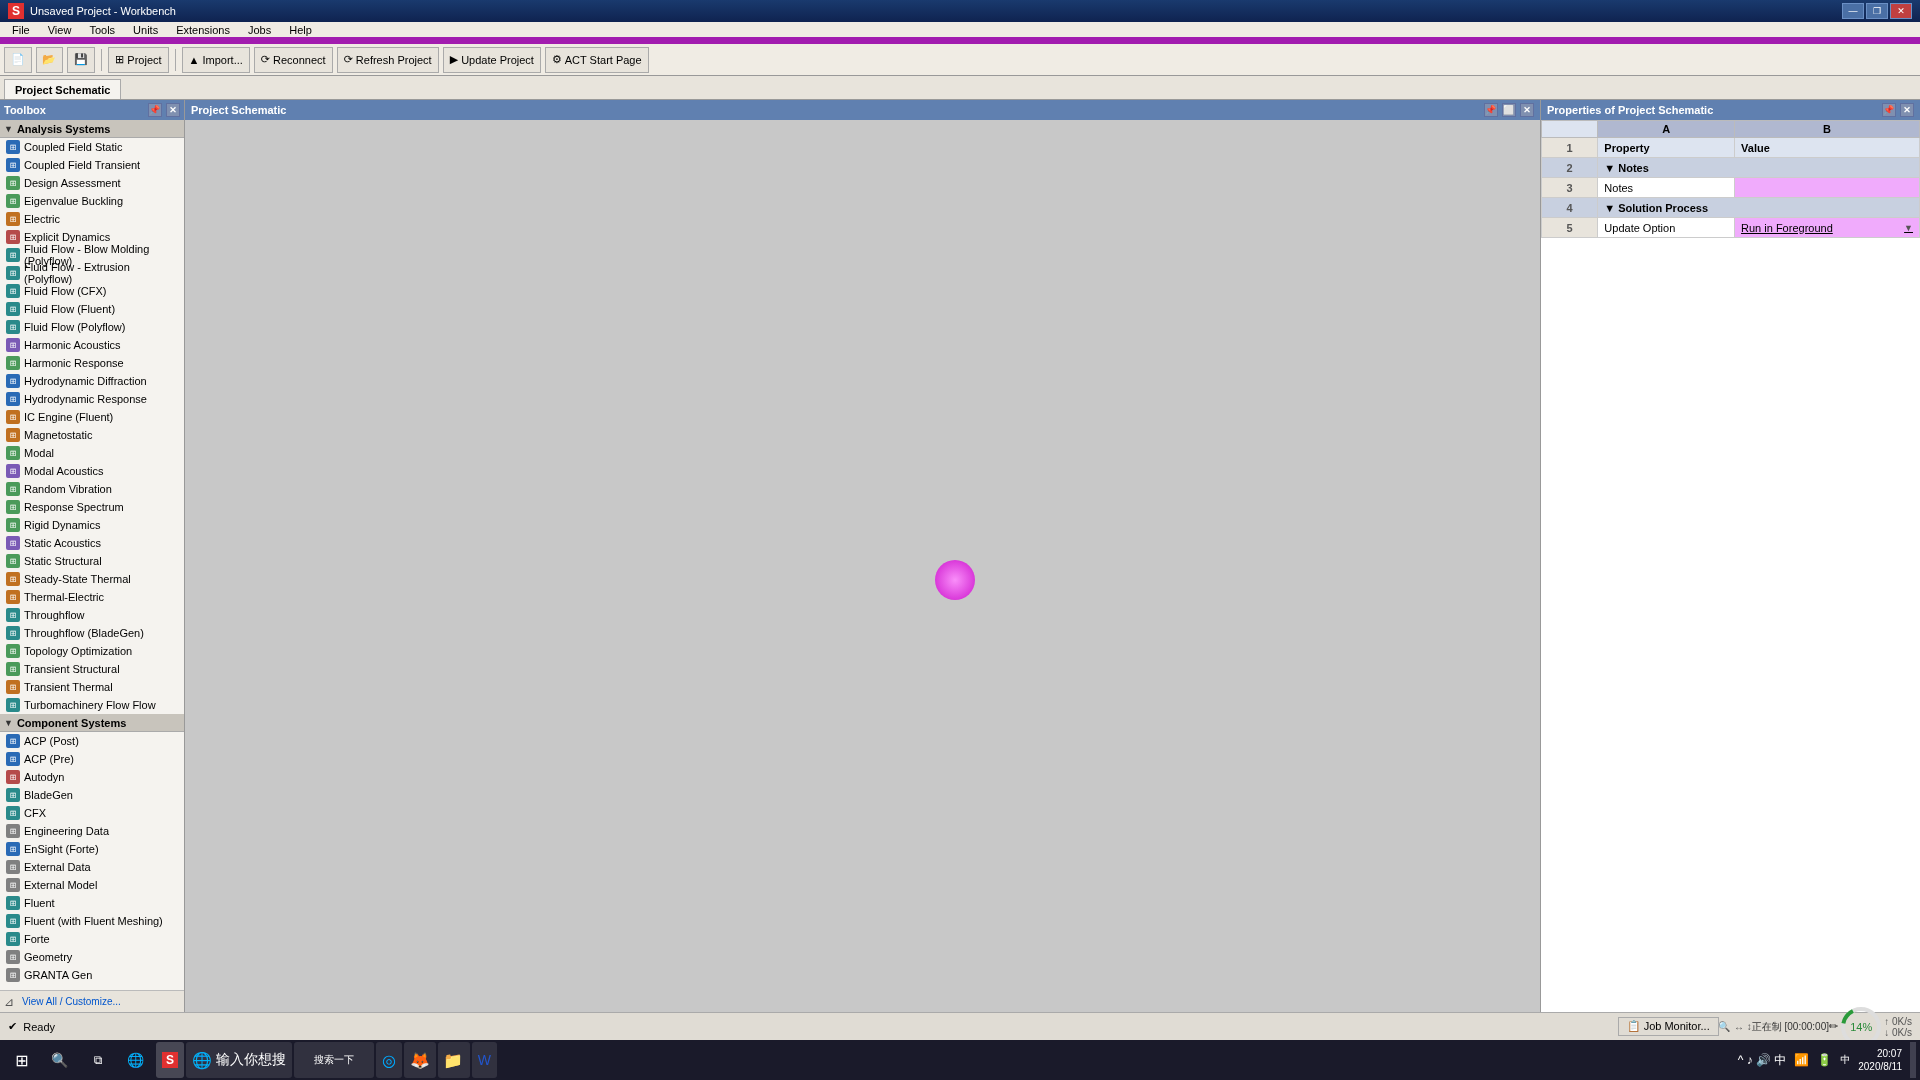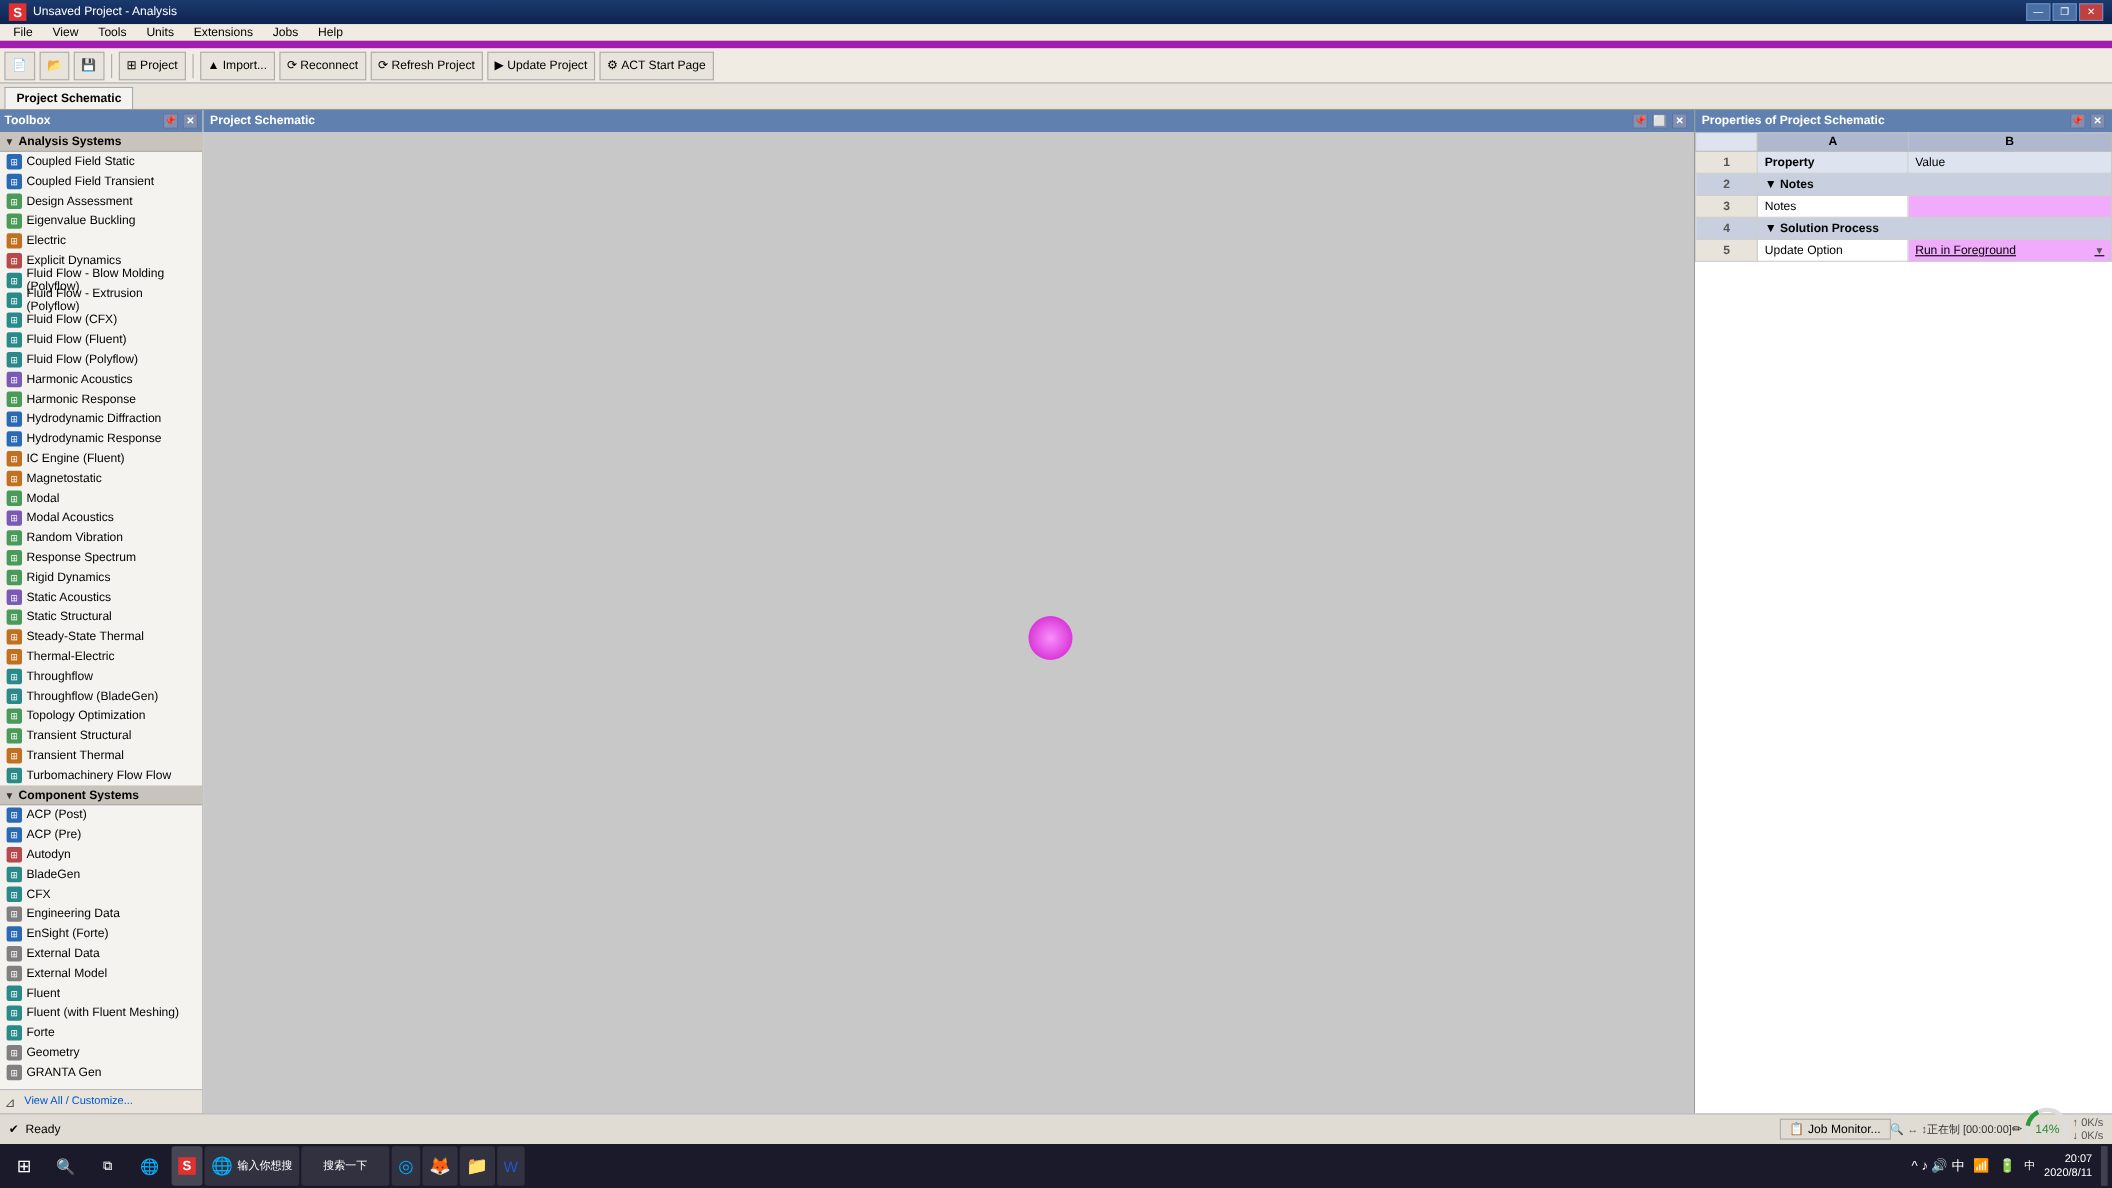--- a/index.html
+++ b/index.html
@@ -366,21 +366,21 @@
 
     .header-controls-panel { display: flex; gap: 4px; }
     .panel-ctrl-btn { width: 14px; height: 14px; background: #8090b0; color: white; font-size: 9px; display: flex; align-items: center; justify-content: center; cursor: pointer; border: 1px solid #6070a0; }
   </style>
 </head>
 <body>
 
 <div id="title-bar">
   <div class="title">
     <span style="background:#e03030;color:white;padding:1px 4px;font-weight:bold;font-size:12px;">S</span>
-    <span>Unsaved Project - Analysis</span>
+    <span>Unsaved Project - Workbench</span>
   </div>
   <div class="window-controls">
     <div class="win-btn">—</div>
     <div class="win-btn">❐</div>
     <div class="win-btn" style="background:#c04040;">✕</div>
   </div>
 </div>
 
 <div id="menu-bar">
   <div class="menu-item">File</div>
@@ -671,21 +671,21 @@
       <table class="prop-table">
         <thead>
           <tr>
             <th style="width:24px; background:#dde4f0;"></th>
             <th style="width:20px; background:#b0b8d0; text-align:center;">A</th>
             <th style="width:20px; background:#b0b8d0; text-align:center;">B</th>
           </tr>
           <tr>
             <td class="row-num">1</td>
             <td style="background:#dde4f0; font-weight:bold;">Property</td>
-            <td style="background:#dde4f0; font-weight:normal;">Value</td>
+            <td style="background:#dde4f0; font-weight:bold;">Value</td>
           </tr>
         </thead>
         <tbody>
           <tr class="section-row">
             <td class="row-num">2</td>
             <td colspan="2">
               <div class="section-expand">
                 <span>▼</span>
                 <span>Notes</span>
               </div>
@@ -752,21 +752,21 @@
   <div class="taskbar-left">
     <div class="taskbar-btn" style="color:white; font-size:16px;">⊞</div>
     <div class="taskbar-btn" style="color:white; font-size:14px;">🔍</div>
     <div class="taskbar-btn" style="color:white; font-size:12px;">⧉</div>
     <div class="taskbar-btn" style="color:white; font-size:14px;">🌐</div>
     <div class="taskbar-app" style="background:rgba(255,255,255,0.2);">
       <span style="background:#e03030;color:white;padding:1px 4px;font-weight:bold;font-size:12px;">S</span>
     </div>
     <div class="taskbar-app">
       <span style="color:#1e90ff; font-size:16px;">🌐</span>
-      <span style="color:white; font-size:10px;">输入你想搜</span>
+      <span style="color:white; font-size:14px;">输入你想搜</span>
     </div>
     <div class="taskbar-btn" style="width:80px; background:rgba(255,255,255,0.1); color:white; font-size:10px; padding:0 6px;">搜索一下</div>
     <div class="taskbar-app">
       <span style="color:#00aaff; font-size:16px;">◎</span>
     </div>
     <div class="taskbar-app">
       <span style="color:#ff6622; font-size:16px;">🦊</span>
     </div>
     <div class="taskbar-app">
       <span style="color:#ffaa00; font-size:16px;">📁</span>

